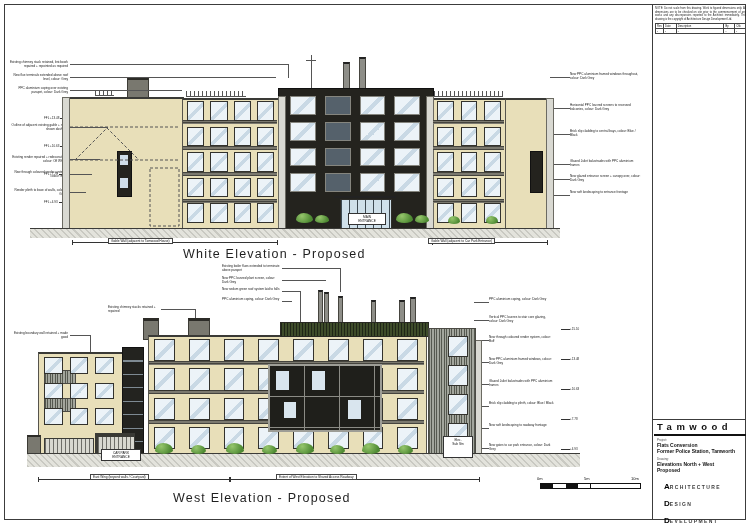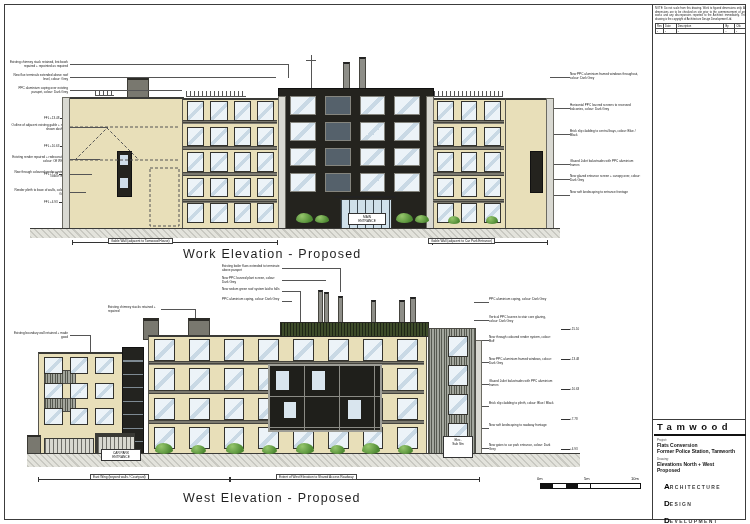--- a/index.html
+++ b/index.html
@@ -207,21 +207,21 @@
       <div class="tick" style="left:0;"></div>
         <div class="tick" style="right:0;"></div>
     </div>
     <div class="dim-label" style="left:108px;top:238px;">Gable Wall (adjacent to Tamwood House)</div>
     <div class="dim" style="left:432px;top:242px;width:116px;">
       <div class="tick" style="left:0;"></div>
         <div class="tick" style="right:0;"></div>
     </div>
     <div class="dim-label" style="left:428px;top:238px;">Gable Wall (adjacent to Car Park Entrance)</div>
 
-    <div class="elev-title" style="left:183px;top:247px;">Work Elevation - Proposed</div>
+    <div class="elev-title" style="left:183px;top:247px;">White Elevation - Proposed</div>
 
     <div class="callout l" style="left:8px;top:61px;width:60px;">Existing chimney stack retained, brickwork repaired + repointed as required</div>
     <div class="lead" style="left:70px;top:64px;width:218px;"></div>
     <div class="vlead" style="left:288px;top:64px;height:14px;"></div>
     <div class="callout l" style="left:8px;top:74px;width:60px;">New flue terminals extended above roof level, colour: Grey</div>
     <div class="lead" style="left:70px;top:77px;width:206px;"></div>
     <div class="callout l" style="left:8px;top:87px;width:60px;">PPC aluminium coping over existing parapet, colour: Dark Grey</div>
     <div class="lead" style="left:70px;top:90px;width:112px;"></div>
     <div class="callout l" style="left:8px;top:124px;width:58px;">Outline of adjacent existing gable + roof shown dashed</div>
     <div class="lead" style="left:68px;top:127px;width:40px;"></div>
@@ -366,21 +366,21 @@
       <div class="tick" style="left:0;"></div>
         <div class="tick" style="right:0;"></div>
     </div>
     <div class="dim-label" style="left:90px;top:474px;">East Wing (beyond walls / Courtyard)</div>
     <div class="dim" style="left:230px;top:479px;width:250px;">
       <div class="tick" style="left:0;"></div>
         <div class="tick" style="right:0;"></div>
     </div>
     <div class="dim-label" style="left:276px;top:474px;">Extent of West Elevation to Shared Access Roadway</div>
 
-    <div class="elev-title" style="left:183px;top:491px;">West Elevation - Proposed</div>
+    <div class="elev-title" style="left:173px;top:491px;">West Elevation - Proposed</div>
 
     <div class="callout r" style="left:222px;top:265px;width:58px;">Existing boiler flues extended to terminate above parapet</div>
     <div class="lead" style="left:282px;top:268px;width:58px;"></div>
     <div class="vlead" style="left:340px;top:268px;height:24px;"></div>
     <div class="callout r" style="left:222px;top:277px;width:58px;">New PPC louvred plant screen, colour: Dark Grey</div>
     <div class="lead" style="left:282px;top:280px;width:44px;"></div>
     <div class="callout r" style="left:222px;top:288px;width:58px;">New sedum green roof system laid to falls</div>
     <div class="lead" style="left:282px;top:291px;width:18px;"></div>
     <div class="vlead" style="left:300px;top:291px;height:31px;"></div>
     <div class="callout r" style="left:222px;top:298px;width:58px;">PPC aluminium coping, colour: Dark Grey</div>

